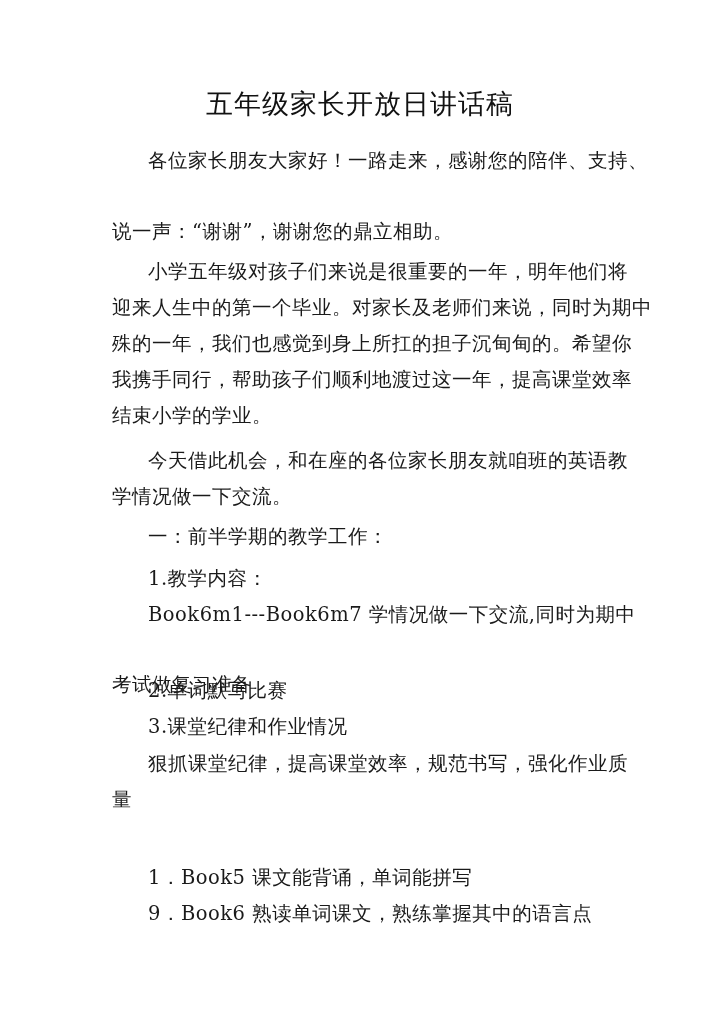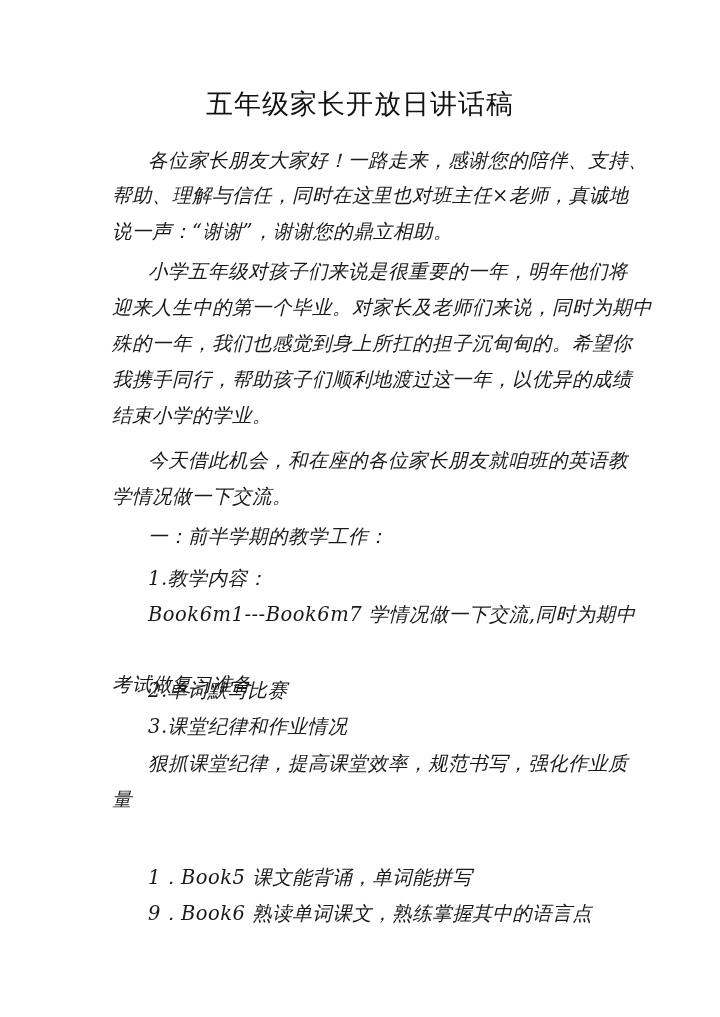--- a/index.html
+++ b/index.html
@@ -1,37 +1,36 @@
 <!DOCTYPE html>
 <html><head>
   <meta charset="utf-8">
   <style>
     html, body { margin:0; padding:0; background:#ffffff; }
     body { width:720px; height:1017px; position:relative; overflow:hidden;
            font-family:"DejaVu Serif","Liberation Serif",serif; color:#1a1a1a; }
     .page { position:absolute; left:0; top:0; width:632px; height:1017px; }
     .title { position:absolute; left:0; width:720px; top:86px; text-align:center;
              font-size:27px; letter-spacing:1px; color:#111; }
-    .line { position:absolute; left:112px; font-size:19.5px; white-space:nowrap; letter-spacing:0.5px;font-style:italic; }
+    .line { position:absolute; left:112px; font-size:19.5px; white-space:nowrap; letter-spacing:0.5px; }
     .indent { left:148px; }
   </style>
 </head>
 <body>
 
 <div class="page">
   <div class="title">五年级家长开放日讲话稿</div>
 
   <div class="line indent" style="top:147px">各位家长朋友大家好！一路走来，感谢您的陪伴、支持、</div>
-  <div class="line" style="top:182px">帮助、理解与信任，同时在这里也对班主任×老师，真诚地</div>
   <div class="line" style="top:218px">说一声：“谢谢”，谢谢您的鼎立相助。</div>
 
   <div class="line indent" style="top:258px">小学五年级对孩子们来说是很重要的一年，明年他们将</div>
   <div class="line" style="top:294px">迎来人生中的第一个毕业。对家长及老师们来说，同时为期中</div>
   <div class="line" style="top:330px">殊的一年，我们也感觉到身上所扛的担子沉甸甸的。希望你</div>
-  <div class="line" style="top:366px">我携手同行，帮助孩子们顺利地渡过这一年，以优异的成绩</div>
+  <div class="line" style="top:366px">我携手同行，帮助孩子们顺利地渡过这一年，提高课堂效率</div>
   <div class="line" style="top:402px">结束小学的学业。</div>
 
   <div class="line indent" style="top:447px">今天借此机会，和在座的各位家长朋友就咱班的英语教</div>
   <div class="line" style="top:483px">学情况做一下交流。</div>
 
   <div class="line indent" style="top:523px">一：前半学期的教学工作：</div>
   <div class="line indent" style="top:565px">1.教学内容：</div>
   <div class="line indent" style="top:601px">Book6m1---Book6m7 学情况做一下交流,同时为期中</div>
   <div class="line" style="top:671px">考试做复习准备</div>
   <div class="line indent" style="top:677px">2.单词默写比赛</div>

